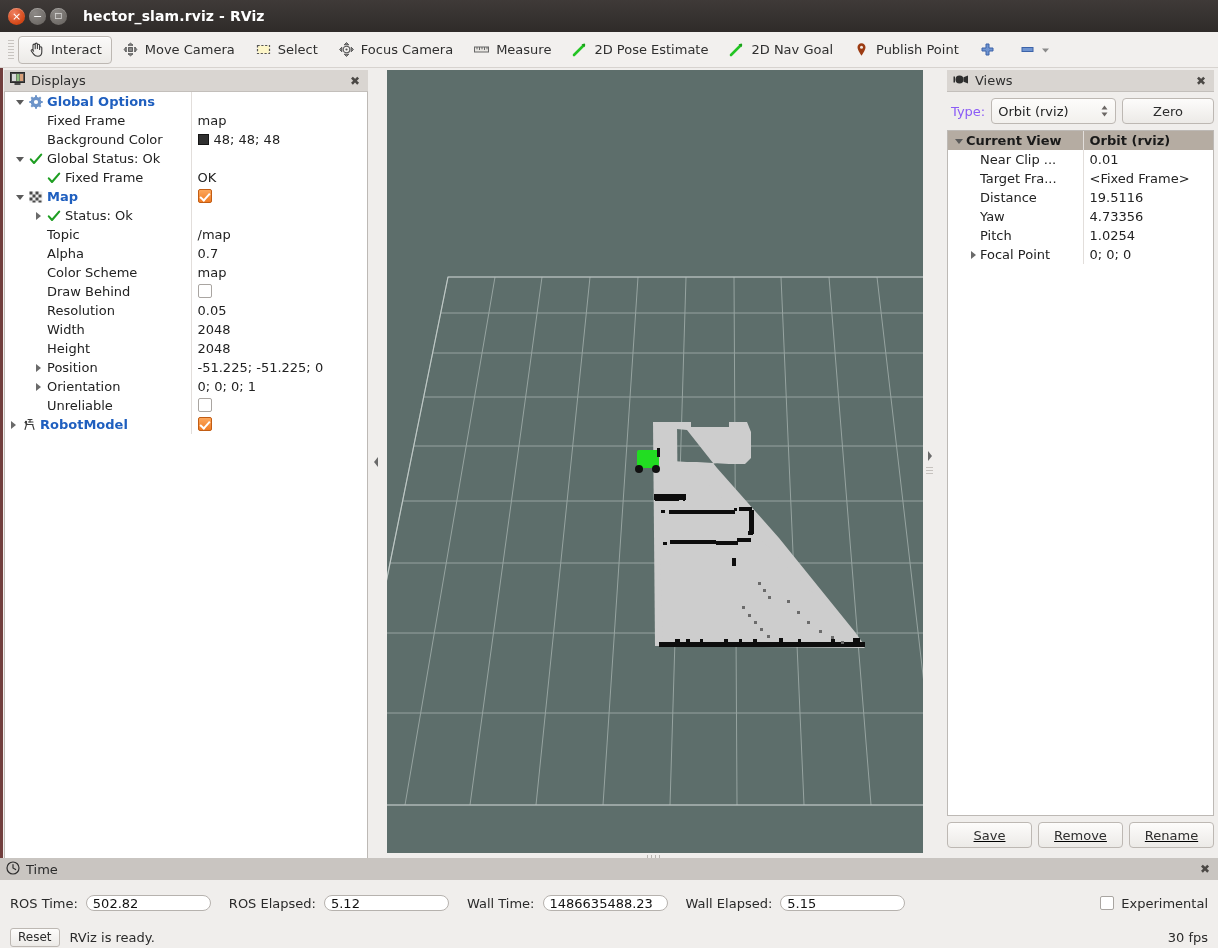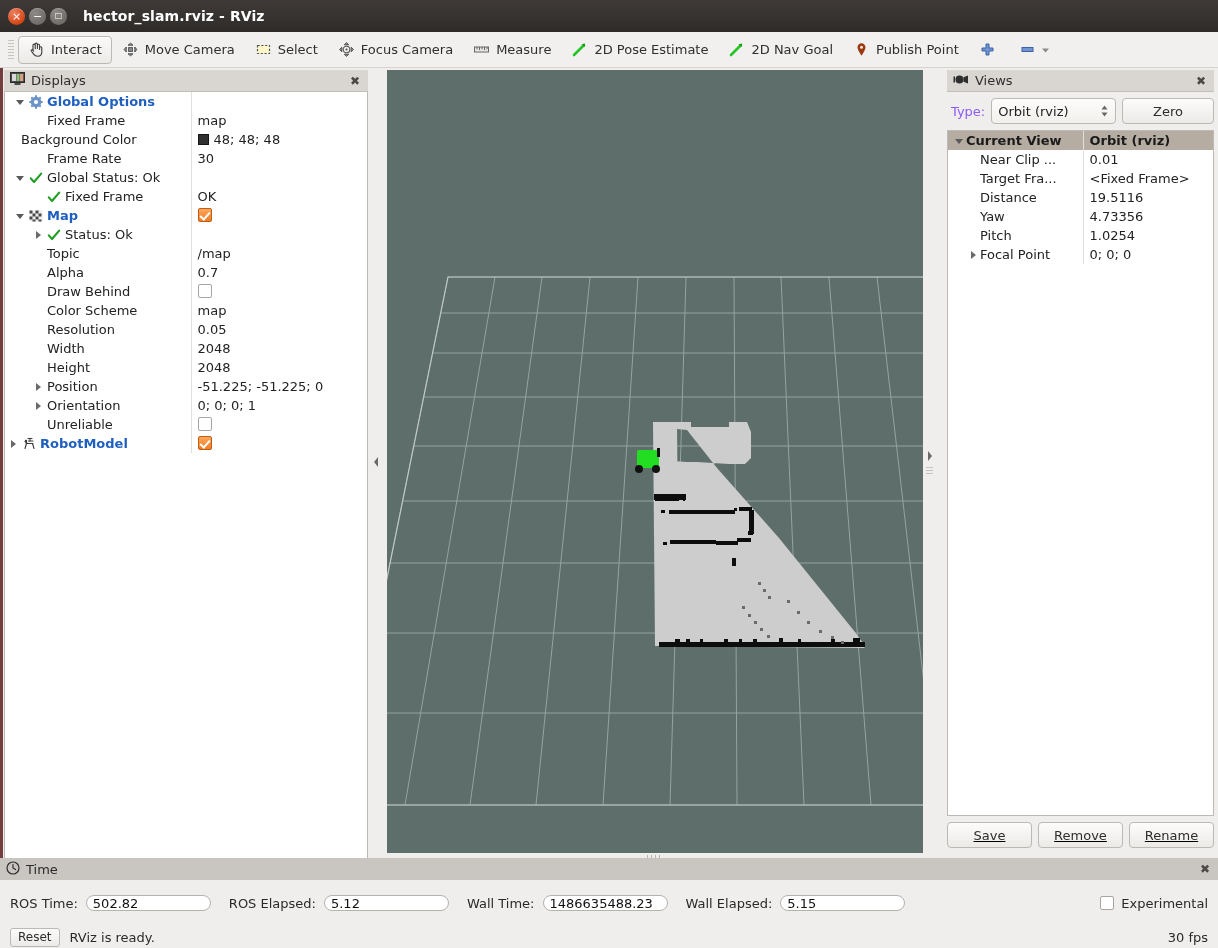--- a/index.html
+++ b/index.html
@@ -346,35 +346,26 @@
               <td class="c1">
                 <div class="tnode" style="padding-left: 26px;">
                   <span class="arrow"></span>
                   <span class="tlabel">Fixed Frame</span>
                 </div>
               </td>
               <td class="c2"><span>map</span></td>
             </tr>
             <tr>
               <td class="c1">
-                <div class="tnode" style="">
+                <div class="tnode" style="padding-left: 26px;">
                   <span class="arrow"></span>
                   <span class="tlabel">Background Color</span>
                 </div>
               </td>
               <td class="c2"><span class="swatch" style="background: rgb(48, 48, 48);"></span><span>48; 48; 48</span></td>
-            </tr>
-            <tr>
-              <td class="c1">
-                <div class="tnode" style="padding-left: 26px;">
-                  <span class="arrow"></span>
-                  <span class="tlabel">Frame Rate</span>
-                </div>
-              </td>
-              <td class="c2"><span>30</span></td>
             </tr>
             <tr>
               <td class="c1">
                 <div class="tnode" style="padding-left: 8px;">
                   <span class="arrow">
                     <svg viewBox="0 0 10 10" width="10" height="10">
                       <path d="M1 3h8L5 8z" fill="#5a5a5a"></path>
                     </svg>
                   </span>
                   <span class="ticon">
@@ -462,33 +453,33 @@
                   <span class="arrow"></span>
                   <span class="tlabel">Alpha</span>
                 </div>
               </td>
               <td class="c2"><span>0.7</span></td>
             </tr>
             <tr>
               <td class="c1">
                 <div class="tnode" style="padding-left: 26px;">
                   <span class="arrow"></span>
+                  <span class="tlabel">Color Scheme</span>
+                </div>
+              </td>
+              <td class="c2"><span>map</span></td>
+            </tr>
+            <tr>
+              <td class="c1">
+                <div class="tnode" style="padding-left: 26px;">
+                  <span class="arrow"></span>
                   <span class="tlabel">Draw Behind</span>
                 </div>
               </td>
               <td class="c2"><span class="chk chk-off"></span></td>
-            </tr>
-            <tr>
-              <td class="c1">
-                <div class="tnode" style="padding-left: 26px;">
-                  <span class="arrow"></span>
-                  <span class="tlabel">Color Scheme</span>
-                </div>
-              </td>
-              <td class="c2"><span>map</span></td>
             </tr>
             <tr>
               <td class="c1">
                 <div class="tnode" style="padding-left: 26px;">
                   <span class="arrow"></span>
                   <span class="tlabel">Resolution</span>
                 </div>
               </td>
               <td class="c2"><span>0.05</span></td>
             </tr>

